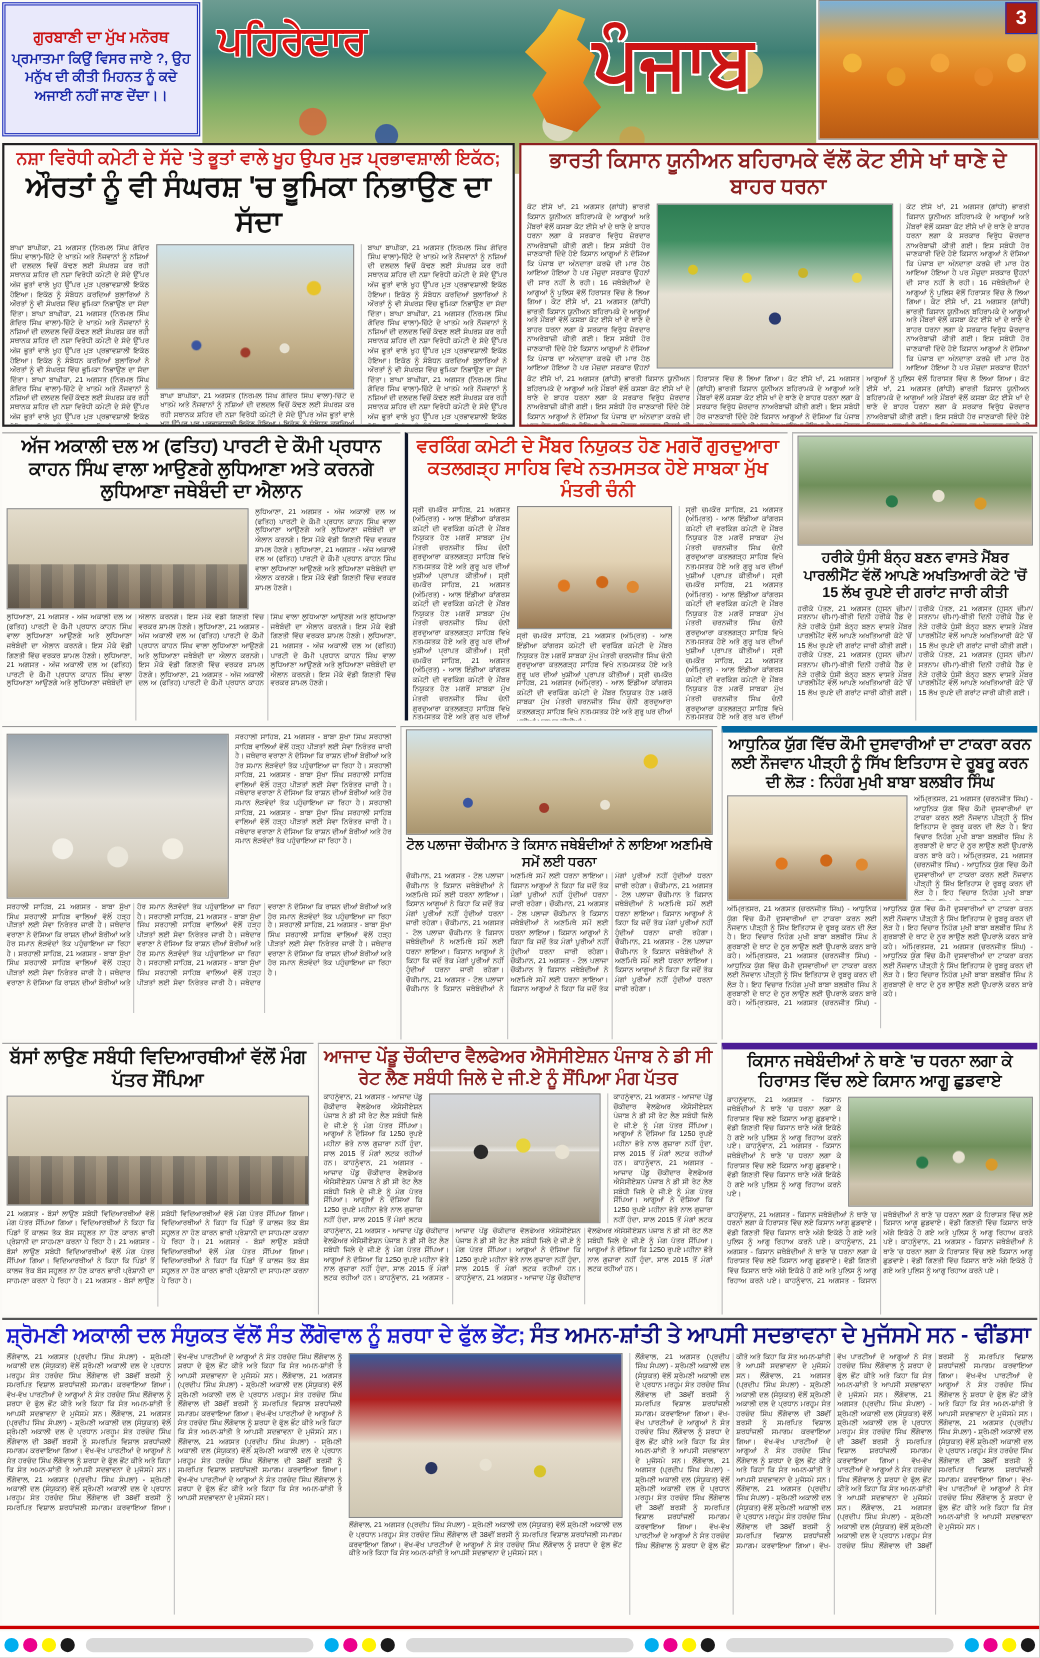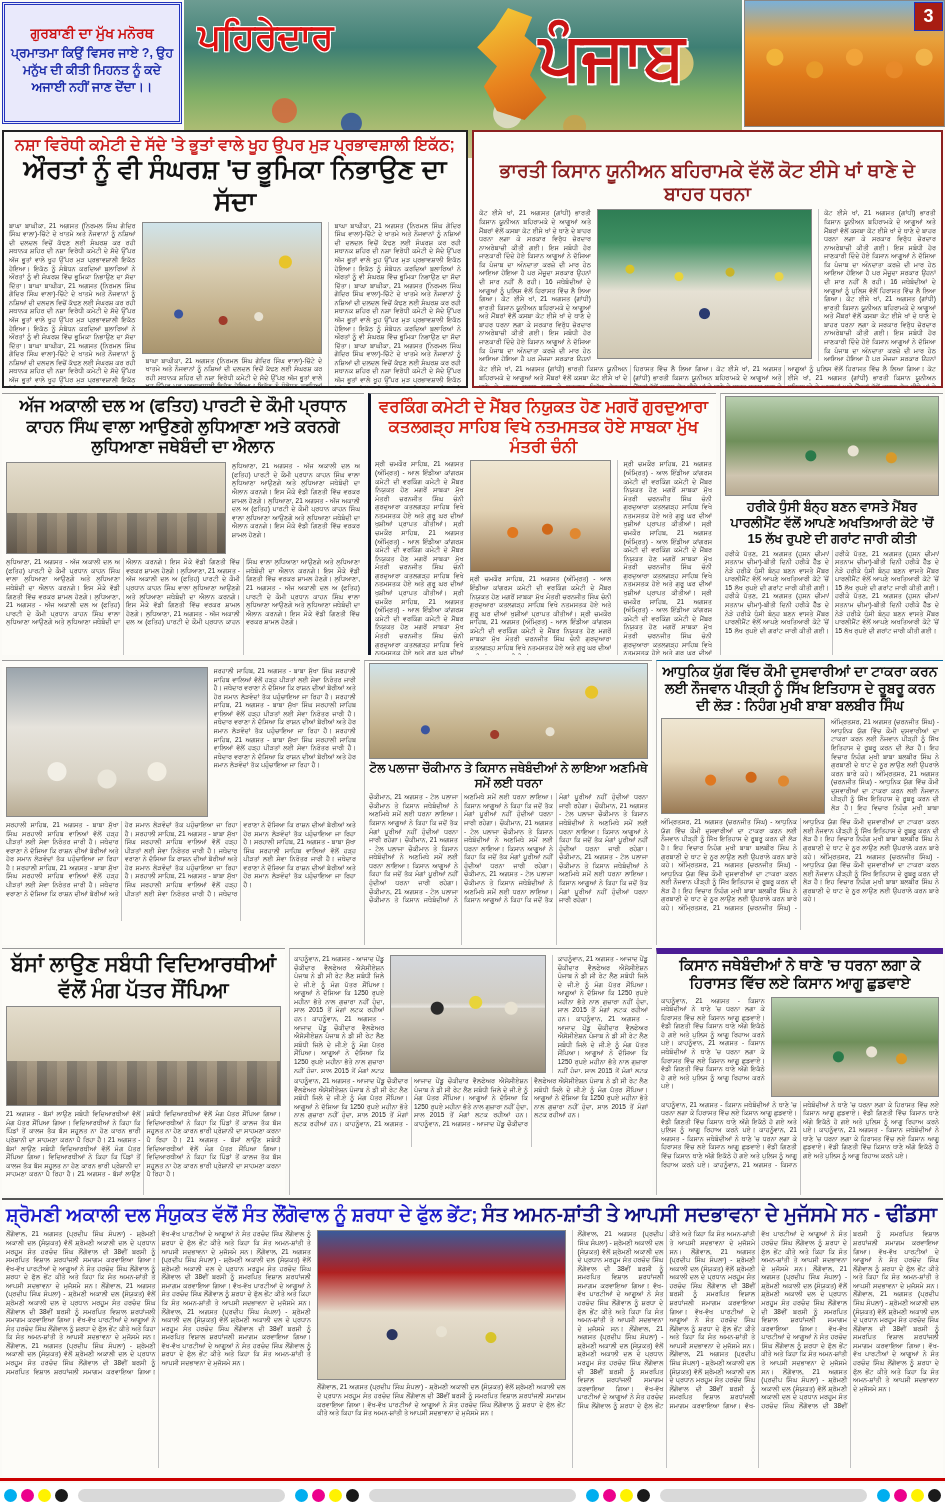--- a/index.html
+++ b/index.html
@@ -131,21 +131,21 @@
       <div class="body-txt" style="flex:1.05;">ਬਾਘਾ ਬਾਘੀਕਾ, 21 ਅਗਸਤ (ਨਿਰਮਲ ਸਿੰਘ ਗੋਦਿਰ ਸਿੰਘ ਵਾਲਾ)-ਚਿੱਟੇ ਦੇ ਖਾਤਮੇ ਅਤੇ ਨੌਜਵਾਨਾਂ ਨੂੰ ਨਸ਼ਿਆਂ ਦੀ ਦਲਦਲ ਵਿਚੋਂ ਕੱਢਣ ਲਈ ਸੰਘਰਸ਼ ਕਰ ਰਹੀ ਸਥਾਨਕ ਸ਼ਹਿਰ ਦੀ ਨਸ਼ਾ ਵਿਰੋਧੀ ਕਮੇਟੀ ਦੇ ਸੱਦੇ ਉੱਪਰ ਅੱਜ ਭੂਤਾਂ ਵਾਲੇ ਖੂਹ ਉੱਪਰ ਮੁੜ ਪ੍ਰਭਾਵਸ਼ਾਲੀ ਇਕੱਠ ਹੋਇਆ। ਇਕੱਠ ਨੂੰ ਸੰਬੋਧਨ ਕਰਦਿਆਂ ਬੁਲਾਰਿਆਂ ਨੇ ਔਰਤਾਂ ਨੂੰ ਵੀ ਸੰਘਰਸ਼ ਵਿੱਚ ਭੂਮਿਕਾ ਨਿਭਾਉਣ ਦਾ ਸੱਦਾ ਦਿੱਤਾ। ਬਾਘਾ ਬਾਘੀਕਾ, 21 ਅਗਸਤ (ਨਿਰਮਲ ਸਿੰਘ ਗੋਦਿਰ ਸਿੰਘ ਵਾਲਾ)-ਚਿੱਟੇ ਦੇ ਖਾਤਮੇ ਅਤੇ ਨੌਜਵਾਨਾਂ ਨੂੰ ਨਸ਼ਿਆਂ ਦੀ ਦਲਦਲ ਵਿਚੋਂ ਕੱਢਣ ਲਈ ਸੰਘਰਸ਼ ਕਰ ਰਹੀ ਸਥਾਨਕ ਸ਼ਹਿਰ ਦੀ ਨਸ਼ਾ ਵਿਰੋਧੀ ਕਮੇਟੀ ਦੇ ਸੱਦੇ ਉੱਪਰ ਅੱਜ ਭੂਤਾਂ ਵਾਲੇ ਖੂਹ ਉੱਪਰ ਮੁੜ ਪ੍ਰਭਾਵਸ਼ਾਲੀ ਇਕੱਠ ਹੋਇਆ। ਇਕੱਠ ਨੂੰ ਸੰਬੋਧਨ ਕਰਦਿਆਂ ਬੁਲਾਰਿਆਂ ਨੇ ਔਰਤਾਂ ਨੂੰ ਵੀ ਸੰਘਰਸ਼ ਵਿੱਚ ਭੂਮਿਕਾ ਨਿਭਾਉਣ ਦਾ ਸੱਦਾ ਦਿੱਤਾ। ਬਾਘਾ ਬਾਘੀਕਾ, 21 ਅਗਸਤ (ਨਿਰਮਲ ਸਿੰਘ ਗੋਦਿਰ ਸਿੰਘ ਵਾਲਾ)-ਚਿੱਟੇ ਦੇ ਖਾਤਮੇ ਅਤੇ ਨੌਜਵਾਨਾਂ ਨੂੰ ਨਸ਼ਿਆਂ ਦੀ ਦਲਦਲ ਵਿਚੋਂ ਕੱਢਣ ਲਈ ਸੰਘਰਸ਼ ਕਰ ਰਹੀ ਸਥਾਨਕ ਸ਼ਹਿਰ ਦੀ ਨਸ਼ਾ ਵਿਰੋਧੀ ਕਮੇਟੀ ਦੇ ਸੱਦੇ ਉੱਪਰ ਅੱਜ ਭੂਤਾਂ ਵਾਲੇ ਖੂਹ ਉੱਪਰ ਮੁੜ ਪ੍ਰਭਾਵਸ਼ਾਲੀ ਇਕੱਠ ਹੋਇਆ। ਇਕੱਠ ਨੂੰ ਸੰਬੋਧਨ ਕਰਦਿਆਂ ਬੁਲਾਰਿਆਂ ਨੇ ਔਰਤਾਂ ਨੂੰ ਵੀ ਸੰਘਰਸ਼ ਵਿੱਚ ਭੂਮਿਕਾ ਨਿਭਾਉਣ ਦਾ ਸੱਦਾ ਦਿੱਤਾ।</div>
       <div style="flex:1.5;display:flex;flex-direction:column;gap:3px;">
         <div class="photo ph-crowd" style="height:132px;"></div>
         <div class="body-txt vline" style="flex:1;padding-left:4px;border-left:none;">ਬਾਘਾ ਬਾਘੀਕਾ, 21 ਅਗਸਤ (ਨਿਰਮਲ ਸਿੰਘ ਗੋਦਿਰ ਸਿੰਘ ਵਾਲਾ)-ਚਿੱਟੇ ਦੇ ਖਾਤਮੇ ਅਤੇ ਨੌਜਵਾਨਾਂ ਨੂੰ ਨਸ਼ਿਆਂ ਦੀ ਦਲਦਲ ਵਿਚੋਂ ਕੱਢਣ ਲਈ ਸੰਘਰਸ਼ ਕਰ ਰਹੀ ਸਥਾਨਕ ਸ਼ਹਿਰ ਦੀ ਨਸ਼ਾ ਵਿਰੋਧੀ ਕਮੇਟੀ ਦੇ ਸੱਦੇ ਉੱਪਰ ਅੱਜ ਭੂਤਾਂ ਵਾਲੇ ਖੂਹ ਉੱਪਰ ਮੁੜ ਪ੍ਰਭਾਵਸ਼ਾਲੀ ਇਕੱਠ ਹੋਇਆ। ਇਕੱਠ ਨੂੰ ਸੰਬੋਧਨ ਕਰਦਿਆਂ ਬੁਲਾਰਿਆਂ ਨੇ ਔਰਤਾਂ ਨੂੰ ਵੀ ਸੰਘਰਸ਼ ਵਿੱਚ ਭੂਮਿਕਾ ਨਿਭਾਉਣ ਦਾ ਸੱਦਾ ਦਿੱਤਾ।</div>
       </div>
       <div class="body-txt vline" style="flex:1.05;padding-left:5px;">ਬਾਘਾ ਬਾਘੀਕਾ, 21 ਅਗਸਤ (ਨਿਰਮਲ ਸਿੰਘ ਗੋਦਿਰ ਸਿੰਘ ਵਾਲਾ)-ਚਿੱਟੇ ਦੇ ਖਾਤਮੇ ਅਤੇ ਨੌਜਵਾਨਾਂ ਨੂੰ ਨਸ਼ਿਆਂ ਦੀ ਦਲਦਲ ਵਿਚੋਂ ਕੱਢਣ ਲਈ ਸੰਘਰਸ਼ ਕਰ ਰਹੀ ਸਥਾਨਕ ਸ਼ਹਿਰ ਦੀ ਨਸ਼ਾ ਵਿਰੋਧੀ ਕਮੇਟੀ ਦੇ ਸੱਦੇ ਉੱਪਰ ਅੱਜ ਭੂਤਾਂ ਵਾਲੇ ਖੂਹ ਉੱਪਰ ਮੁੜ ਪ੍ਰਭਾਵਸ਼ਾਲੀ ਇਕੱਠ ਹੋਇਆ। ਇਕੱਠ ਨੂੰ ਸੰਬੋਧਨ ਕਰਦਿਆਂ ਬੁਲਾਰਿਆਂ ਨੇ ਔਰਤਾਂ ਨੂੰ ਵੀ ਸੰਘਰਸ਼ ਵਿੱਚ ਭੂਮਿਕਾ ਨਿਭਾਉਣ ਦਾ ਸੱਦਾ ਦਿੱਤਾ। ਬਾਘਾ ਬਾਘੀਕਾ, 21 ਅਗਸਤ (ਨਿਰਮਲ ਸਿੰਘ ਗੋਦਿਰ ਸਿੰਘ ਵਾਲਾ)-ਚਿੱਟੇ ਦੇ ਖਾਤਮੇ ਅਤੇ ਨੌਜਵਾਨਾਂ ਨੂੰ ਨਸ਼ਿਆਂ ਦੀ ਦਲਦਲ ਵਿਚੋਂ ਕੱਢਣ ਲਈ ਸੰਘਰਸ਼ ਕਰ ਰਹੀ ਸਥਾਨਕ ਸ਼ਹਿਰ ਦੀ ਨਸ਼ਾ ਵਿਰੋਧੀ ਕਮੇਟੀ ਦੇ ਸੱਦੇ ਉੱਪਰ ਅੱਜ ਭੂਤਾਂ ਵਾਲੇ ਖੂਹ ਉੱਪਰ ਮੁੜ ਪ੍ਰਭਾਵਸ਼ਾਲੀ ਇਕੱਠ ਹੋਇਆ। ਇਕੱਠ ਨੂੰ ਸੰਬੋਧਨ ਕਰਦਿਆਂ ਬੁਲਾਰਿਆਂ ਨੇ ਔਰਤਾਂ ਨੂੰ ਵੀ ਸੰਘਰਸ਼ ਵਿੱਚ ਭੂਮਿਕਾ ਨਿਭਾਉਣ ਦਾ ਸੱਦਾ ਦਿੱਤਾ। ਬਾਘਾ ਬਾਘੀਕਾ, 21 ਅਗਸਤ (ਨਿਰਮਲ ਸਿੰਘ ਗੋਦਿਰ ਸਿੰਘ ਵਾਲਾ)-ਚਿੱਟੇ ਦੇ ਖਾਤਮੇ ਅਤੇ ਨੌਜਵਾਨਾਂ ਨੂੰ ਨਸ਼ਿਆਂ ਦੀ ਦਲਦਲ ਵਿਚੋਂ ਕੱਢਣ ਲਈ ਸੰਘਰਸ਼ ਕਰ ਰਹੀ ਸਥਾਨਕ ਸ਼ਹਿਰ ਦੀ ਨਸ਼ਾ ਵਿਰੋਧੀ ਕਮੇਟੀ ਦੇ ਸੱਦੇ ਉੱਪਰ ਅੱਜ ਭੂਤਾਂ ਵਾਲੇ ਖੂਹ ਉੱਪਰ ਮੁੜ ਪ੍ਰਭਾਵਸ਼ਾਲੀ ਇਕੱਠ ਹੋਇਆ। ਇਕੱਠ ਨੂੰ ਸੰਬੋਧਨ ਕਰਦਿਆਂ ਬੁਲਾਰਿਆਂ ਨੇ ਔਰਤਾਂ ਨੂੰ ਵੀ ਸੰਘਰਸ਼ ਵਿੱਚ ਭੂਮਿਕਾ ਨਿਭਾਉਣ ਦਾ ਸੱਦਾ ਦਿੱਤਾ।</div>
     </div>
   </div>
 
   <div class="art" style="left:472px;top:130px;width:471px;height:258px;border:2px solid #8c2020;padding:3px 5px;">
-    <div class="hl maroon" style="font-size:19px;margin-top:24px;">ਭਾਰਤੀ ਕਿਸਾਨ ਯੂਨੀਅਨ ਬਹਿਰਾਮਕੇ ਵੱਲੋਂ ਕੋਟ ਈਸੇ ਖਾਂ ਥਾਣੇ ਦੇ ਬਾਹਰ ਧਰਨਾ</div>
+    <div class="hl maroon" style="font-size:19px;">ਭਾਰਤੀ ਕਿਸਾਨ ਯੂਨੀਅਨ ਬਹਿਰਾਮਕੇ ਵੱਲੋਂ ਕੋਟ ਈਸੇ ਖਾਂ ਥਾਣੇ ਦੇ ਬਾਹਰ ਧਰਨਾ</div>
     <div class="flexrow" style="margin-top:4px;height:152px;">
       <div class="body-txt" style="flex:1;">ਕੋਟ ਈਸੇ ਖਾਂ, 21 ਅਗਸਤ (ਗਾਂਧੀ) ਭਾਰਤੀ ਕਿਸਾਨ ਯੂਨੀਅਨ ਬਹਿਰਾਮਕੇ ਦੇ ਆਗੂਆਂ ਅਤੇ ਮੈਂਬਰਾਂ ਵੱਲੋਂ ਕਸਬਾ ਕੋਟ ਈਸੇ ਖਾਂ ਦੇ ਥਾਣੇ ਦੇ ਬਾਹਰ ਧਰਨਾ ਲਗਾ ਕੇ ਸਰਕਾਰ ਵਿਰੁੱਧ ਜ਼ੋਰਦਾਰ ਨਾਅਰੇਬਾਜ਼ੀ ਕੀਤੀ ਗਈ। ਇਸ ਸਬੰਧੀ ਹੋਰ ਜਾਣਕਾਰੀ ਦਿੰਦੇ ਹੋਏ ਕਿਸਾਨ ਆਗੂਆਂ ਨੇ ਦੱਸਿਆ ਕਿ ਪੰਜਾਬ ਦਾ ਅੰਨਦਾਤਾ ਕਰਜ਼ੇ ਦੀ ਮਾਰ ਹੇਠ ਆਇਆ ਹੋਇਆ ਹੈ ਪਰ ਮੌਜੂਦਾ ਸਰਕਾਰ ਉਹਨਾਂ ਦੀ ਸਾਰ ਨਹੀਂ ਲੈ ਰਹੀ। 16 ਜਥੇਬੰਦੀਆਂ ਦੇ ਆਗੂਆਂ ਨੂੰ ਪੁਲਿਸ ਵੱਲੋਂ ਹਿਰਾਸਤ ਵਿੱਚ ਲੈ ਲਿਆ ਗਿਆ। ਕੋਟ ਈਸੇ ਖਾਂ, 21 ਅਗਸਤ (ਗਾਂਧੀ) ਭਾਰਤੀ ਕਿਸਾਨ ਯੂਨੀਅਨ ਬਹਿਰਾਮਕੇ ਦੇ ਆਗੂਆਂ ਅਤੇ ਮੈਂਬਰਾਂ ਵੱਲੋਂ ਕਸਬਾ ਕੋਟ ਈਸੇ ਖਾਂ ਦੇ ਥਾਣੇ ਦੇ ਬਾਹਰ ਧਰਨਾ ਲਗਾ ਕੇ ਸਰਕਾਰ ਵਿਰੁੱਧ ਜ਼ੋਰਦਾਰ ਨਾਅਰੇਬਾਜ਼ੀ ਕੀਤੀ ਗਈ। ਇਸ ਸਬੰਧੀ ਹੋਰ ਜਾਣਕਾਰੀ ਦਿੰਦੇ ਹੋਏ ਕਿਸਾਨ ਆਗੂਆਂ ਨੇ ਦੱਸਿਆ ਕਿ ਪੰਜਾਬ ਦਾ ਅੰਨਦਾਤਾ ਕਰਜ਼ੇ ਦੀ ਮਾਰ ਹੇਠ ਆਇਆ ਹੋਇਆ ਹੈ ਪਰ ਮੌਜੂਦਾ ਸਰਕਾਰ ਉਹਨਾਂ ਦੀ ਸਾਰ ਨਹੀਂ ਲੈ ਰਹੀ। 16 ਜਥੇਬੰਦੀਆਂ ਦੇ ਆਗੂਆਂ ਨੂੰ ਪੁਲਿਸ ਵੱਲੋਂ ਹਿਰਾਸਤ ਵਿੱਚ ਲੈ ਲਿਆ ਗਿਆ।</div>
       <div class="photo ph-canopy" style="flex:1.9;height:150px;"></div>
       <div class="body-txt vline" style="flex:1;padding-left:5px;">ਕੋਟ ਈਸੇ ਖਾਂ, 21 ਅਗਸਤ (ਗਾਂਧੀ) ਭਾਰਤੀ ਕਿਸਾਨ ਯੂਨੀਅਨ ਬਹਿਰਾਮਕੇ ਦੇ ਆਗੂਆਂ ਅਤੇ ਮੈਂਬਰਾਂ ਵੱਲੋਂ ਕਸਬਾ ਕੋਟ ਈਸੇ ਖਾਂ ਦੇ ਥਾਣੇ ਦੇ ਬਾਹਰ ਧਰਨਾ ਲਗਾ ਕੇ ਸਰਕਾਰ ਵਿਰੁੱਧ ਜ਼ੋਰਦਾਰ ਨਾਅਰੇਬਾਜ਼ੀ ਕੀਤੀ ਗਈ। ਇਸ ਸਬੰਧੀ ਹੋਰ ਜਾਣਕਾਰੀ ਦਿੰਦੇ ਹੋਏ ਕਿਸਾਨ ਆਗੂਆਂ ਨੇ ਦੱਸਿਆ ਕਿ ਪੰਜਾਬ ਦਾ ਅੰਨਦਾਤਾ ਕਰਜ਼ੇ ਦੀ ਮਾਰ ਹੇਠ ਆਇਆ ਹੋਇਆ ਹੈ ਪਰ ਮੌਜੂਦਾ ਸਰਕਾਰ ਉਹਨਾਂ ਦੀ ਸਾਰ ਨਹੀਂ ਲੈ ਰਹੀ। 16 ਜਥੇਬੰਦੀਆਂ ਦੇ ਆਗੂਆਂ ਨੂੰ ਪੁਲਿਸ ਵੱਲੋਂ ਹਿਰਾਸਤ ਵਿੱਚ ਲੈ ਲਿਆ ਗਿਆ। ਕੋਟ ਈਸੇ ਖਾਂ, 21 ਅਗਸਤ (ਗਾਂਧੀ) ਭਾਰਤੀ ਕਿਸਾਨ ਯੂਨੀਅਨ ਬਹਿਰਾਮਕੇ ਦੇ ਆਗੂਆਂ ਅਤੇ ਮੈਂਬਰਾਂ ਵੱਲੋਂ ਕਸਬਾ ਕੋਟ ਈਸੇ ਖਾਂ ਦੇ ਥਾਣੇ ਦੇ ਬਾਹਰ ਧਰਨਾ ਲਗਾ ਕੇ ਸਰਕਾਰ ਵਿਰੁੱਧ ਜ਼ੋਰਦਾਰ ਨਾਅਰੇਬਾਜ਼ੀ ਕੀਤੀ ਗਈ। ਇਸ ਸਬੰਧੀ ਹੋਰ ਜਾਣਕਾਰੀ ਦਿੰਦੇ ਹੋਏ ਕਿਸਾਨ ਆਗੂਆਂ ਨੇ ਦੱਸਿਆ ਕਿ ਪੰਜਾਬ ਦਾ ਅੰਨਦਾਤਾ ਕਰਜ਼ੇ ਦੀ ਮਾਰ ਹੇਠ ਆਇਆ ਹੋਇਆ ਹੈ ਪਰ ਮੌਜੂਦਾ ਸਰਕਾਰ ਉਹਨਾਂ ਦੀ ਸਾਰ ਨਹੀਂ ਲੈ ਰਹੀ। 16 ਜਥੇਬੰਦੀਆਂ ਦੇ ਆਗੂਆਂ ਨੂੰ ਪੁਲਿਸ ਵੱਲੋਂ ਹਿਰਾਸਤ ਵਿੱਚ ਲੈ ਲਿਆ ਗਿਆ।</div>
     </div>
     <div class="body-txt cols3" style="margin-top:4px;height:68px;">ਕੋਟ ਈਸੇ ਖਾਂ, 21 ਅਗਸਤ (ਗਾਂਧੀ) ਭਾਰਤੀ ਕਿਸਾਨ ਯੂਨੀਅਨ ਬਹਿਰਾਮਕੇ ਦੇ ਆਗੂਆਂ ਅਤੇ ਮੈਂਬਰਾਂ ਵੱਲੋਂ ਕਸਬਾ ਕੋਟ ਈਸੇ ਖਾਂ ਦੇ ਥਾਣੇ ਦੇ ਬਾਹਰ ਧਰਨਾ ਲਗਾ ਕੇ ਸਰਕਾਰ ਵਿਰੁੱਧ ਜ਼ੋਰਦਾਰ ਨਾਅਰੇਬਾਜ਼ੀ ਕੀਤੀ ਗਈ। ਇਸ ਸਬੰਧੀ ਹੋਰ ਜਾਣਕਾਰੀ ਦਿੰਦੇ ਹੋਏ ਕਿਸਾਨ ਆਗੂਆਂ ਨੇ ਦੱਸਿਆ ਕਿ ਪੰਜਾਬ ਦਾ ਅੰਨਦਾਤਾ ਕਰਜ਼ੇ ਦੀ ਮਾਰ ਹੇਠ ਆਇਆ ਹੋਇਆ ਹੈ ਪਰ ਮੌਜੂਦਾ ਸਰਕਾਰ ਉਹਨਾਂ ਦੀ ਸਾਰ ਨਹੀਂ ਲੈ ਰਹੀ। 16 ਜਥੇਬੰਦੀਆਂ ਦੇ ਆਗੂਆਂ ਨੂੰ ਪੁਲਿਸ ਵੱਲੋਂ ਹਿਰਾਸਤ ਵਿੱਚ ਲੈ ਲਿਆ ਗਿਆ। ਕੋਟ ਈਸੇ ਖਾਂ, 21 ਅਗਸਤ (ਗਾਂਧੀ) ਭਾਰਤੀ ਕਿਸਾਨ ਯੂਨੀਅਨ ਬਹਿਰਾਮਕੇ ਦੇ ਆਗੂਆਂ ਅਤੇ ਮੈਂਬਰਾਂ ਵੱਲੋਂ ਕਸਬਾ ਕੋਟ ਈਸੇ ਖਾਂ ਦੇ ਥਾਣੇ ਦੇ ਬਾਹਰ ਧਰਨਾ ਲਗਾ ਕੇ ਸਰਕਾਰ ਵਿਰੁੱਧ ਜ਼ੋਰਦਾਰ ਨਾਅਰੇਬਾਜ਼ੀ ਕੀਤੀ ਗਈ। ਇਸ ਸਬੰਧੀ ਹੋਰ ਜਾਣਕਾਰੀ ਦਿੰਦੇ ਹੋਏ ਕਿਸਾਨ ਆਗੂਆਂ ਨੇ ਦੱਸਿਆ ਕਿ ਪੰਜਾਬ ਦਾ ਅੰਨਦਾਤਾ ਕਰਜ਼ੇ ਦੀ ਮਾਰ ਹੇਠ ਆਇਆ ਹੋਇਆ ਹੈ ਪਰ ਮੌਜੂਦਾ ਸਰਕਾਰ ਉਹਨਾਂ ਦੀ ਸਾਰ ਨਹੀਂ ਲੈ ਰਹੀ। 16 ਜਥੇਬੰਦੀਆਂ ਦੇ ਆਗੂਆਂ ਨੂੰ ਪੁਲਿਸ ਵੱਲੋਂ ਹਿਰਾਸਤ ਵਿੱਚ ਲੈ ਲਿਆ ਗਿਆ। ਕੋਟ ਈਸੇ ਖਾਂ, 21 ਅਗਸਤ (ਗਾਂਧੀ) ਭਾਰਤੀ ਕਿਸਾਨ ਯੂਨੀਅਨ ਬਹਿਰਾਮਕੇ ਦੇ ਆਗੂਆਂ ਅਤੇ ਮੈਂਬਰਾਂ ਵੱਲੋਂ ਕਸਬਾ ਕੋਟ ਈਸੇ ਖਾਂ ਦੇ ਥਾਣੇ ਦੇ ਬਾਹਰ ਧਰਨਾ ਲਗਾ ਕੇ ਸਰਕਾਰ ਵਿਰੁੱਧ ਜ਼ੋਰਦਾਰ ਨਾਅਰੇਬਾਜ਼ੀ ਕੀਤੀ ਗਈ। ਇਸ ਸਬੰਧੀ ਹੋਰ ਜਾਣਕਾਰੀ ਦਿੰਦੇ ਹੋਏ ਕਿਸਾਨ ਆਗੂਆਂ ਨੇ ਦੱਸਿਆ ਕਿ ਪੰਜਾਬ ਦਾ ਅੰਨਦਾਤਾ ਕਰਜ਼ੇ ਦੀ ਮਾਰ ਹੇਠ ਆਇਆ ਹੋਇਆ ਹੈ ਪਰ ਮੌਜੂਦਾ ਸਰਕਾਰ ਉਹਨਾਂ ਦੀ ਸਾਰ ਨਹੀਂ ਲੈ ਰਹੀ। 16 ਜਥੇਬੰਦੀਆਂ ਦੇ ਆਗੂਆਂ ਨੂੰ ਪੁਲਿਸ ਵੱਲੋਂ ਹਿਰਾਸਤ ਵਿੱਚ ਲੈ ਲਿਆ ਗਿਆ।</div>
   </div>
 
   <div class="art" style="left:2px;top:393px;width:362px;height:262px;padding:2px 4px;border-top:1px solid #999;">
     <div class="hl" style="font-size:17px;">ਅੱਜ ਅਕਾਲੀ ਦਲ ਅ (ਫਤਿਹ) ਪਾਰਟੀ ਦੇ ਕੌਮੀ ਪ੍ਰਧਾਨ ਕਾਹਨ ਸਿੰਘ ਵਾਲਾ ਆਉਣਗੇ ਲੁਧਿਆਣਾ ਅਤੇ ਕਰਨਗੇ ਲੁਧਿਆਣਾ ਜਥੇਬੰਦੀ ਦਾ ਐਲਾਨ</div>
@@ -181,36 +181,37 @@
     </div>
     <div class="body-txt cols3" style="margin-top:4px;height:100px;">ਸਰਹਾਲੀ ਸਾਹਿਬ, 21 ਅਗਸਤ - ਬਾਬਾ ਸੁੱਖਾ ਸਿੰਘ ਸਰਹਾਲੀ ਸਾਹਿਬ ਵਾਲਿਆਂ ਵੱਲੋਂ ਹੜ੍ਹ ਪੀੜਤਾਂ ਲਈ ਸੇਵਾ ਨਿਰੰਤਰ ਜਾਰੀ ਹੈ। ਜਥੇਦਾਰ ਵਰਾਣਾ ਨੇ ਦੱਸਿਆ ਕਿ ਰਾਸ਼ਨ ਦੀਆਂ ਬੋਰੀਆਂ ਅਤੇ ਹੋਰ ਸਮਾਨ ਲੋੜਵੰਦਾਂ ਤੱਕ ਪਹੁੰਚਾਇਆ ਜਾ ਰਿਹਾ ਹੈ। ਸਰਹਾਲੀ ਸਾਹਿਬ, 21 ਅਗਸਤ - ਬਾਬਾ ਸੁੱਖਾ ਸਿੰਘ ਸਰਹਾਲੀ ਸਾਹਿਬ ਵਾਲਿਆਂ ਵੱਲੋਂ ਹੜ੍ਹ ਪੀੜਤਾਂ ਲਈ ਸੇਵਾ ਨਿਰੰਤਰ ਜਾਰੀ ਹੈ। ਜਥੇਦਾਰ ਵਰਾਣਾ ਨੇ ਦੱਸਿਆ ਕਿ ਰਾਸ਼ਨ ਦੀਆਂ ਬੋਰੀਆਂ ਅਤੇ ਹੋਰ ਸਮਾਨ ਲੋੜਵੰਦਾਂ ਤੱਕ ਪਹੁੰਚਾਇਆ ਜਾ ਰਿਹਾ ਹੈ। ਸਰਹਾਲੀ ਸਾਹਿਬ, 21 ਅਗਸਤ - ਬਾਬਾ ਸੁੱਖਾ ਸਿੰਘ ਸਰਹਾਲੀ ਸਾਹਿਬ ਵਾਲਿਆਂ ਵੱਲੋਂ ਹੜ੍ਹ ਪੀੜਤਾਂ ਲਈ ਸੇਵਾ ਨਿਰੰਤਰ ਜਾਰੀ ਹੈ। ਜਥੇਦਾਰ ਵਰਾਣਾ ਨੇ ਦੱਸਿਆ ਕਿ ਰਾਸ਼ਨ ਦੀਆਂ ਬੋਰੀਆਂ ਅਤੇ ਹੋਰ ਸਮਾਨ ਲੋੜਵੰਦਾਂ ਤੱਕ ਪਹੁੰਚਾਇਆ ਜਾ ਰਿਹਾ ਹੈ। ਸਰਹਾਲੀ ਸਾਹਿਬ, 21 ਅਗਸਤ - ਬਾਬਾ ਸੁੱਖਾ ਸਿੰਘ ਸਰਹਾਲੀ ਸਾਹਿਬ ਵਾਲਿਆਂ ਵੱਲੋਂ ਹੜ੍ਹ ਪੀੜਤਾਂ ਲਈ ਸੇਵਾ ਨਿਰੰਤਰ ਜਾਰੀ ਹੈ। ਜਥੇਦਾਰ ਵਰਾਣਾ ਨੇ ਦੱਸਿਆ ਕਿ ਰਾਸ਼ਨ ਦੀਆਂ ਬੋਰੀਆਂ ਅਤੇ ਹੋਰ ਸਮਾਨ ਲੋੜਵੰਦਾਂ ਤੱਕ ਪਹੁੰਚਾਇਆ ਜਾ ਰਿਹਾ ਹੈ। ਸਰਹਾਲੀ ਸਾਹਿਬ, 21 ਅਗਸਤ - ਬਾਬਾ ਸੁੱਖਾ ਸਿੰਘ ਸਰਹਾਲੀ ਸਾਹਿਬ ਵਾਲਿਆਂ ਵੱਲੋਂ ਹੜ੍ਹ ਪੀੜਤਾਂ ਲਈ ਸੇਵਾ ਨਿਰੰਤਰ ਜਾਰੀ ਹੈ। ਜਥੇਦਾਰ ਵਰਾਣਾ ਨੇ ਦੱਸਿਆ ਕਿ ਰਾਸ਼ਨ ਦੀਆਂ ਬੋਰੀਆਂ ਅਤੇ ਹੋਰ ਸਮਾਨ ਲੋੜਵੰਦਾਂ ਤੱਕ ਪਹੁੰਚਾਇਆ ਜਾ ਰਿਹਾ ਹੈ।</div>
   </div>
 
   <div class="art" style="left:364px;top:660px;width:288px;height:285px;padding:2px 4px;border-top:1px solid #999;border-left:1px solid #bbb;">
     <div class="photo ph-crowd" style="height:96px;"></div>
     <div class="hl" style="font-size:12px;margin-top:2px;">ਟੋਲ ਪਲਾਜਾ ਚੌਕੀਮਾਨ ਤੇ ਕਿਸਾਨ ਜਥੇਬੰਦੀਆਂ ਨੇ ਲਾਇਆ ਅਣਮਿਥੇ ਸਮੇਂ ਲਈ ਧਰਨਾ</div>
     <div class="body-txt cols3" style="margin-top:3px;height:152px;">ਚੌਕੀਮਾਨ, 21 ਅਗਸਤ - ਟੋਲ ਪਲਾਜਾ ਚੌਕੀਮਾਨ ਤੇ ਕਿਸਾਨ ਜਥੇਬੰਦੀਆਂ ਨੇ ਅਣਮਿਥੇ ਸਮੇਂ ਲਈ ਧਰਨਾ ਲਾਇਆ। ਕਿਸਾਨ ਆਗੂਆਂ ਨੇ ਕਿਹਾ ਕਿ ਜਦੋਂ ਤੱਕ ਮੰਗਾਂ ਪੂਰੀਆਂ ਨਹੀਂ ਹੁੰਦੀਆਂ ਧਰਨਾ ਜਾਰੀ ਰਹੇਗਾ। ਚੌਕੀਮਾਨ, 21 ਅਗਸਤ - ਟੋਲ ਪਲਾਜਾ ਚੌਕੀਮਾਨ ਤੇ ਕਿਸਾਨ ਜਥੇਬੰਦੀਆਂ ਨੇ ਅਣਮਿਥੇ ਸਮੇਂ ਲਈ ਧਰਨਾ ਲਾਇਆ। ਕਿਸਾਨ ਆਗੂਆਂ ਨੇ ਕਿਹਾ ਕਿ ਜਦੋਂ ਤੱਕ ਮੰਗਾਂ ਪੂਰੀਆਂ ਨਹੀਂ ਹੁੰਦੀਆਂ ਧਰਨਾ ਜਾਰੀ ਰਹੇਗਾ। ਚੌਕੀਮਾਨ, 21 ਅਗਸਤ - ਟੋਲ ਪਲਾਜਾ ਚੌਕੀਮਾਨ ਤੇ ਕਿਸਾਨ ਜਥੇਬੰਦੀਆਂ ਨੇ ਅਣਮਿਥੇ ਸਮੇਂ ਲਈ ਧਰਨਾ ਲਾਇਆ। ਕਿਸਾਨ ਆਗੂਆਂ ਨੇ ਕਿਹਾ ਕਿ ਜਦੋਂ ਤੱਕ ਮੰਗਾਂ ਪੂਰੀਆਂ ਨਹੀਂ ਹੁੰਦੀਆਂ ਧਰਨਾ ਜਾਰੀ ਰਹੇਗਾ। ਚੌਕੀਮਾਨ, 21 ਅਗਸਤ - ਟੋਲ ਪਲਾਜਾ ਚੌਕੀਮਾਨ ਤੇ ਕਿਸਾਨ ਜਥੇਬੰਦੀਆਂ ਨੇ ਅਣਮਿਥੇ ਸਮੇਂ ਲਈ ਧਰਨਾ ਲਾਇਆ। ਕਿਸਾਨ ਆਗੂਆਂ ਨੇ ਕਿਹਾ ਕਿ ਜਦੋਂ ਤੱਕ ਮੰਗਾਂ ਪੂਰੀਆਂ ਨਹੀਂ ਹੁੰਦੀਆਂ ਧਰਨਾ ਜਾਰੀ ਰਹੇਗਾ। ਚੌਕੀਮਾਨ, 21 ਅਗਸਤ - ਟੋਲ ਪਲਾਜਾ ਚੌਕੀਮਾਨ ਤੇ ਕਿਸਾਨ ਜਥੇਬੰਦੀਆਂ ਨੇ ਅਣਮਿਥੇ ਸਮੇਂ ਲਈ ਧਰਨਾ ਲਾਇਆ। ਕਿਸਾਨ ਆਗੂਆਂ ਨੇ ਕਿਹਾ ਕਿ ਜਦੋਂ ਤੱਕ ਮੰਗਾਂ ਪੂਰੀਆਂ ਨਹੀਂ ਹੁੰਦੀਆਂ ਧਰਨਾ ਜਾਰੀ ਰਹੇਗਾ। ਚੌਕੀਮਾਨ, 21 ਅਗਸਤ - ਟੋਲ ਪਲਾਜਾ ਚੌਕੀਮਾਨ ਤੇ ਕਿਸਾਨ ਜਥੇਬੰਦੀਆਂ ਨੇ ਅਣਮਿਥੇ ਸਮੇਂ ਲਈ ਧਰਨਾ ਲਾਇਆ। ਕਿਸਾਨ ਆਗੂਆਂ ਨੇ ਕਿਹਾ ਕਿ ਜਦੋਂ ਤੱਕ ਮੰਗਾਂ ਪੂਰੀਆਂ ਨਹੀਂ ਹੁੰਦੀਆਂ ਧਰਨਾ ਜਾਰੀ ਰਹੇਗਾ। ਚੌਕੀਮਾਨ, 21 ਅਗਸਤ - ਟੋਲ ਪਲਾਜਾ ਚੌਕੀਮਾਨ ਤੇ ਕਿਸਾਨ ਜਥੇਬੰਦੀਆਂ ਨੇ ਅਣਮਿਥੇ ਸਮੇਂ ਲਈ ਧਰਨਾ ਲਾਇਆ। ਕਿਸਾਨ ਆਗੂਆਂ ਨੇ ਕਿਹਾ ਕਿ ਜਦੋਂ ਤੱਕ ਮੰਗਾਂ ਪੂਰੀਆਂ ਨਹੀਂ ਹੁੰਦੀਆਂ ਧਰਨਾ ਜਾਰੀ ਰਹੇਗਾ।</div>
   </div>
 
-  <div class="art" style="left:656px;top:660px;width:287px;height:285px;padding:2px 4px;border-top:1px solid #0369a1;border-left:1px solid #bbb;">
+  <div class="art" style="left:656px;top:660px;width:287px;height:285px;padding:2px 4px;border-top:6px solid #0369a1;border-left:1px solid #bbb;">
     <div class="hl" style="font-size:14px;">ਆਧੁਨਿਕ ਯੁੱਗ ਵਿੱਚ ਕੌਮੀ ਦੁਸਵਾਰੀਆਂ ਦਾ ਟਾਕਰਾ ਕਰਨ ਲਈ ਨੌਜਵਾਨ ਪੀੜ੍ਹੀ ਨੂੰ ਸਿੱਖ ਇਤਿਹਾਸ ਦੇ ਰੂਬਰੂ ਕਰਨ ਦੀ ਲੋੜ : ਨਿਹੰਗ ਮੁਖੀ ਬਾਬਾ ਬਲਬੀਰ ਸਿੰਘ</div>
     <div class="flexrow" style="margin-top:4px;height:96px;">
       <div class="photo ph-gurdwara" style="flex:1.5;"></div>
       <div class="body-txt" style="flex:1;">ਅੰਮ੍ਰਿਤਸਰ, 21 ਅਗਸਤ (ਚਰਨਜੀਤ ਸਿੰਘ) - ਆਧੁਨਿਕ ਯੁੱਗ ਵਿੱਚ ਕੌਮੀ ਦੁਸਵਾਰੀਆਂ ਦਾ ਟਾਕਰਾ ਕਰਨ ਲਈ ਨੌਜਵਾਨ ਪੀੜ੍ਹੀ ਨੂੰ ਸਿੱਖ ਇਤਿਹਾਸ ਦੇ ਰੂਬਰੂ ਕਰਨ ਦੀ ਲੋੜ ਹੈ। ਇਹ ਵਿਚਾਰ ਨਿਹੰਗ ਮੁਖੀ ਬਾਬਾ ਬਲਬੀਰ ਸਿੰਘ ਨੇ ਗੁਰਬਾਣੀ ਦੇ ਥਾਟ ਦੇ ਨੂਰ ਲਾਉਣ ਲਈ ਉਪਰਾਲੇ ਕਰਨ ਬਾਰੇ ਕਹੇ। ਅੰਮ੍ਰਿਤਸਰ, 21 ਅਗਸਤ (ਚਰਨਜੀਤ ਸਿੰਘ) - ਆਧੁਨਿਕ ਯੁੱਗ ਵਿੱਚ ਕੌਮੀ ਦੁਸਵਾਰੀਆਂ ਦਾ ਟਾਕਰਾ ਕਰਨ ਲਈ ਨੌਜਵਾਨ ਪੀੜ੍ਹੀ ਨੂੰ ਸਿੱਖ ਇਤਿਹਾਸ ਦੇ ਰੂਬਰੂ ਕਰਨ ਦੀ ਲੋੜ ਹੈ। ਇਹ ਵਿਚਾਰ ਨਿਹੰਗ ਮੁਖੀ ਬਾਬਾ ਬਲਬੀਰ ਸਿੰਘ ਨੇ ਗੁਰਬਾਣੀ ਦੇ ਥਾਟ ਦੇ ਨੂਰ ਲਾਉਣ ਲਈ ਉਪਰਾਲੇ ਕਰਨ ਬਾਰੇ ਕਹੇ।</div>
     </div>
     <div class="body-txt cols2" style="margin-top:4px;height:112px;">ਅੰਮ੍ਰਿਤਸਰ, 21 ਅਗਸਤ (ਚਰਨਜੀਤ ਸਿੰਘ) - ਆਧੁਨਿਕ ਯੁੱਗ ਵਿੱਚ ਕੌਮੀ ਦੁਸਵਾਰੀਆਂ ਦਾ ਟਾਕਰਾ ਕਰਨ ਲਈ ਨੌਜਵਾਨ ਪੀੜ੍ਹੀ ਨੂੰ ਸਿੱਖ ਇਤਿਹਾਸ ਦੇ ਰੂਬਰੂ ਕਰਨ ਦੀ ਲੋੜ ਹੈ। ਇਹ ਵਿਚਾਰ ਨਿਹੰਗ ਮੁਖੀ ਬਾਬਾ ਬਲਬੀਰ ਸਿੰਘ ਨੇ ਗੁਰਬਾਣੀ ਦੇ ਥਾਟ ਦੇ ਨੂਰ ਲਾਉਣ ਲਈ ਉਪਰਾਲੇ ਕਰਨ ਬਾਰੇ ਕਹੇ। ਅੰਮ੍ਰਿਤਸਰ, 21 ਅਗਸਤ (ਚਰਨਜੀਤ ਸਿੰਘ) - ਆਧੁਨਿਕ ਯੁੱਗ ਵਿੱਚ ਕੌਮੀ ਦੁਸਵਾਰੀਆਂ ਦਾ ਟਾਕਰਾ ਕਰਨ ਲਈ ਨੌਜਵਾਨ ਪੀੜ੍ਹੀ ਨੂੰ ਸਿੱਖ ਇਤਿਹਾਸ ਦੇ ਰੂਬਰੂ ਕਰਨ ਦੀ ਲੋੜ ਹੈ। ਇਹ ਵਿਚਾਰ ਨਿਹੰਗ ਮੁਖੀ ਬਾਬਾ ਬਲਬੀਰ ਸਿੰਘ ਨੇ ਗੁਰਬਾਣੀ ਦੇ ਥਾਟ ਦੇ ਨੂਰ ਲਾਉਣ ਲਈ ਉਪਰਾਲੇ ਕਰਨ ਬਾਰੇ ਕਹੇ। ਅੰਮ੍ਰਿਤਸਰ, 21 ਅਗਸਤ (ਚਰਨਜੀਤ ਸਿੰਘ) - ਆਧੁਨਿਕ ਯੁੱਗ ਵਿੱਚ ਕੌਮੀ ਦੁਸਵਾਰੀਆਂ ਦਾ ਟਾਕਰਾ ਕਰਨ ਲਈ ਨੌਜਵਾਨ ਪੀੜ੍ਹੀ ਨੂੰ ਸਿੱਖ ਇਤਿਹਾਸ ਦੇ ਰੂਬਰੂ ਕਰਨ ਦੀ ਲੋੜ ਹੈ। ਇਹ ਵਿਚਾਰ ਨਿਹੰਗ ਮੁਖੀ ਬਾਬਾ ਬਲਬੀਰ ਸਿੰਘ ਨੇ ਗੁਰਬਾਣੀ ਦੇ ਥਾਟ ਦੇ ਨੂਰ ਲਾਉਣ ਲਈ ਉਪਰਾਲੇ ਕਰਨ ਬਾਰੇ ਕਹੇ। ਅੰਮ੍ਰਿਤਸਰ, 21 ਅਗਸਤ (ਚਰਨਜੀਤ ਸਿੰਘ) - ਆਧੁਨਿਕ ਯੁੱਗ ਵਿੱਚ ਕੌਮੀ ਦੁਸਵਾਰੀਆਂ ਦਾ ਟਾਕਰਾ ਕਰਨ ਲਈ ਨੌਜਵਾਨ ਪੀੜ੍ਹੀ ਨੂੰ ਸਿੱਖ ਇਤਿਹਾਸ ਦੇ ਰੂਬਰੂ ਕਰਨ ਦੀ ਲੋੜ ਹੈ। ਇਹ ਵਿਚਾਰ ਨਿਹੰਗ ਮੁਖੀ ਬਾਬਾ ਬਲਬੀਰ ਸਿੰਘ ਨੇ ਗੁਰਬਾਣੀ ਦੇ ਥਾਟ ਦੇ ਨੂਰ ਲਾਉਣ ਲਈ ਉਪਰਾਲੇ ਕਰਨ ਬਾਰੇ ਕਹੇ।</div>
   </div>
 
   <div class="art" style="left:2px;top:948px;width:283px;height:247px;padding:2px 4px;border-top:1px solid #999;">
-    <div class="hl" style="font-size:21px;">ਬੱਸਾਂ ਲਾਉਣ ਸਬੰਧੀ ਵਿਦਿਆਰਥੀਆਂ ਵੱਲੋਂ ਮੰਗ ਪੱਤਰ ਸੌਂਪਿਆ</div>
+    <div class="hl" style="font-size:17px;">ਬੱਸਾਂ ਲਾਉਣ ਸਬੰਧੀ ਵਿਦਿਆਰਥੀਆਂ ਵੱਲੋਂ ਮੰਗ ਪੱਤਰ ਸੌਂਪਿਆ</div>
     <div class="photo ph-building" style="height:100px;margin-top:4px;"></div>
     <div class="body-txt cols2" style="margin-top:4px;height:88px;">21 ਅਗਸਤ - ਬੱਸਾਂ ਲਾਉਣ ਸਬੰਧੀ ਵਿਦਿਆਰਥੀਆਂ ਵੱਲੋਂ ਮੰਗ ਪੱਤਰ ਸੌਂਪਿਆ ਗਿਆ। ਵਿਦਿਆਰਥੀਆਂ ਨੇ ਕਿਹਾ ਕਿ ਪਿੰਡਾਂ ਤੋਂ ਕਾਲਜ ਤੱਕ ਬੱਸ ਸਹੂਲਤ ਨਾ ਹੋਣ ਕਾਰਨ ਭਾਰੀ ਪ੍ਰੇਸ਼ਾਨੀ ਦਾ ਸਾਹਮਣਾ ਕਰਨਾ ਪੈ ਰਿਹਾ ਹੈ। 21 ਅਗਸਤ - ਬੱਸਾਂ ਲਾਉਣ ਸਬੰਧੀ ਵਿਦਿਆਰਥੀਆਂ ਵੱਲੋਂ ਮੰਗ ਪੱਤਰ ਸੌਂਪਿਆ ਗਿਆ। ਵਿਦਿਆਰਥੀਆਂ ਨੇ ਕਿਹਾ ਕਿ ਪਿੰਡਾਂ ਤੋਂ ਕਾਲਜ ਤੱਕ ਬੱਸ ਸਹੂਲਤ ਨਾ ਹੋਣ ਕਾਰਨ ਭਾਰੀ ਪ੍ਰੇਸ਼ਾਨੀ ਦਾ ਸਾਹਮਣਾ ਕਰਨਾ ਪੈ ਰਿਹਾ ਹੈ। 21 ਅਗਸਤ - ਬੱਸਾਂ ਲਾਉਣ ਸਬੰਧੀ ਵਿਦਿਆਰਥੀਆਂ ਵੱਲੋਂ ਮੰਗ ਪੱਤਰ ਸੌਂਪਿਆ ਗਿਆ। ਵਿਦਿਆਰਥੀਆਂ ਨੇ ਕਿਹਾ ਕਿ ਪਿੰਡਾਂ ਤੋਂ ਕਾਲਜ ਤੱਕ ਬੱਸ ਸਹੂਲਤ ਨਾ ਹੋਣ ਕਾਰਨ ਭਾਰੀ ਪ੍ਰੇਸ਼ਾਨੀ ਦਾ ਸਾਹਮਣਾ ਕਰਨਾ ਪੈ ਰਿਹਾ ਹੈ। 21 ਅਗਸਤ - ਬੱਸਾਂ ਲਾਉਣ ਸਬੰਧੀ ਵਿਦਿਆਰਥੀਆਂ ਵੱਲੋਂ ਮੰਗ ਪੱਤਰ ਸੌਂਪਿਆ ਗਿਆ। ਵਿਦਿਆਰਥੀਆਂ ਨੇ ਕਿਹਾ ਕਿ ਪਿੰਡਾਂ ਤੋਂ ਕਾਲਜ ਤੱਕ ਬੱਸ ਸਹੂਲਤ ਨਾ ਹੋਣ ਕਾਰਨ ਭਾਰੀ ਪ੍ਰੇਸ਼ਾਨੀ ਦਾ ਸਾਹਮਣਾ ਕਰਨਾ ਪੈ ਰਿਹਾ ਹੈ।</div>
   </div>
 
   <div class="art" style="left:289px;top:948px;width:363px;height:247px;padding:2px 4px;border-top:1px solid #999;border-left:1px solid #bbb;">
+    <div class="hl maroon" style="font-size:16px;">ਆਜਾਦ ਪੇਂਡੂ ਚੌਕੀਦਾਰ ਵੈਲਫੇਅਰ ਐਸੋਸੀਏਸ਼ਨ ਪੰਜਾਬ ਨੇ ਡੀ ਸੀ ਰੇਟ ਲੈਣ ਸਬੰਧੀ ਜਿਲੇ ਦੇ ਜੀ.ਏ ਨੂੰ ਸੌਂਪਿਆ ਮੰਗ ਪੱਤਰ</div>
     <div class="flexrow" style="margin-top:4px;height:118px;">
       <div class="body-txt" style="flex:1;">ਕਾਹਨੂੰਵਾਨ, 21 ਅਗਸਤ - ਆਜਾਦ ਪੇਂਡੂ ਚੌਕੀਦਾਰ ਵੈਲਫੇਅਰ ਐਸੋਸੀਏਸ਼ਨ ਪੰਜਾਬ ਨੇ ਡੀ ਸੀ ਰੇਟ ਲੈਣ ਸਬੰਧੀ ਜਿਲੇ ਦੇ ਜੀ.ਏ ਨੂੰ ਮੰਗ ਪੱਤਰ ਸੌਂਪਿਆ। ਆਗੂਆਂ ਨੇ ਦੱਸਿਆ ਕਿ 1250 ਰੁਪਏ ਮਹੀਨਾ ਭੱਤੇ ਨਾਲ ਗੁਜ਼ਾਰਾ ਨਹੀਂ ਹੁੰਦਾ, ਸਾਲ 2015 ਤੋਂ ਮੰਗਾਂ ਲਟਕ ਰਹੀਆਂ ਹਨ। ਕਾਹਨੂੰਵਾਨ, 21 ਅਗਸਤ - ਆਜਾਦ ਪੇਂਡੂ ਚੌਕੀਦਾਰ ਵੈਲਫੇਅਰ ਐਸੋਸੀਏਸ਼ਨ ਪੰਜਾਬ ਨੇ ਡੀ ਸੀ ਰੇਟ ਲੈਣ ਸਬੰਧੀ ਜਿਲੇ ਦੇ ਜੀ.ਏ ਨੂੰ ਮੰਗ ਪੱਤਰ ਸੌਂਪਿਆ। ਆਗੂਆਂ ਨੇ ਦੱਸਿਆ ਕਿ 1250 ਰੁਪਏ ਮਹੀਨਾ ਭੱਤੇ ਨਾਲ ਗੁਜ਼ਾਰਾ ਨਹੀਂ ਹੁੰਦਾ, ਸਾਲ 2015 ਤੋਂ ਮੰਗਾਂ ਲਟਕ ਰਹੀਆਂ ਹਨ।</div>
       <div class="photo ph-handover" style="flex:1.7;"></div>
       <div class="body-txt vline" style="flex:1;padding-left:5px;">ਕਾਹਨੂੰਵਾਨ, 21 ਅਗਸਤ - ਆਜਾਦ ਪੇਂਡੂ ਚੌਕੀਦਾਰ ਵੈਲਫੇਅਰ ਐਸੋਸੀਏਸ਼ਨ ਪੰਜਾਬ ਨੇ ਡੀ ਸੀ ਰੇਟ ਲੈਣ ਸਬੰਧੀ ਜਿਲੇ ਦੇ ਜੀ.ਏ ਨੂੰ ਮੰਗ ਪੱਤਰ ਸੌਂਪਿਆ। ਆਗੂਆਂ ਨੇ ਦੱਸਿਆ ਕਿ 1250 ਰੁਪਏ ਮਹੀਨਾ ਭੱਤੇ ਨਾਲ ਗੁਜ਼ਾਰਾ ਨਹੀਂ ਹੁੰਦਾ, ਸਾਲ 2015 ਤੋਂ ਮੰਗਾਂ ਲਟਕ ਰਹੀਆਂ ਹਨ। ਕਾਹਨੂੰਵਾਨ, 21 ਅਗਸਤ - ਆਜਾਦ ਪੇਂਡੂ ਚੌਕੀਦਾਰ ਵੈਲਫੇਅਰ ਐਸੋਸੀਏਸ਼ਨ ਪੰਜਾਬ ਨੇ ਡੀ ਸੀ ਰੇਟ ਲੈਣ ਸਬੰਧੀ ਜਿਲੇ ਦੇ ਜੀ.ਏ ਨੂੰ ਮੰਗ ਪੱਤਰ ਸੌਂਪਿਆ। ਆਗੂਆਂ ਨੇ ਦੱਸਿਆ ਕਿ 1250 ਰੁਪਏ ਮਹੀਨਾ ਭੱਤੇ ਨਾਲ ਗੁਜ਼ਾਰਾ ਨਹੀਂ ਹੁੰਦਾ, ਸਾਲ 2015 ਤੋਂ ਮੰਗਾਂ ਲਟਕ ਰਹੀਆਂ ਹਨ।</div>
     </div>
     <div class="body-txt cols3" style="margin-top:4px;height:70px;">ਕਾਹਨੂੰਵਾਨ, 21 ਅਗਸਤ - ਆਜਾਦ ਪੇਂਡੂ ਚੌਕੀਦਾਰ ਵੈਲਫੇਅਰ ਐਸੋਸੀਏਸ਼ਨ ਪੰਜਾਬ ਨੇ ਡੀ ਸੀ ਰੇਟ ਲੈਣ ਸਬੰਧੀ ਜਿਲੇ ਦੇ ਜੀ.ਏ ਨੂੰ ਮੰਗ ਪੱਤਰ ਸੌਂਪਿਆ। ਆਗੂਆਂ ਨੇ ਦੱਸਿਆ ਕਿ 1250 ਰੁਪਏ ਮਹੀਨਾ ਭੱਤੇ ਨਾਲ ਗੁਜ਼ਾਰਾ ਨਹੀਂ ਹੁੰਦਾ, ਸਾਲ 2015 ਤੋਂ ਮੰਗਾਂ ਲਟਕ ਰਹੀਆਂ ਹਨ। ਕਾਹਨੂੰਵਾਨ, 21 ਅਗਸਤ - ਆਜਾਦ ਪੇਂਡੂ ਚੌਕੀਦਾਰ ਵੈਲਫੇਅਰ ਐਸੋਸੀਏਸ਼ਨ ਪੰਜਾਬ ਨੇ ਡੀ ਸੀ ਰੇਟ ਲੈਣ ਸਬੰਧੀ ਜਿਲੇ ਦੇ ਜੀ.ਏ ਨੂੰ ਮੰਗ ਪੱਤਰ ਸੌਂਪਿਆ। ਆਗੂਆਂ ਨੇ ਦੱਸਿਆ ਕਿ 1250 ਰੁਪਏ ਮਹੀਨਾ ਭੱਤੇ ਨਾਲ ਗੁਜ਼ਾਰਾ ਨਹੀਂ ਹੁੰਦਾ, ਸਾਲ 2015 ਤੋਂ ਮੰਗਾਂ ਲਟਕ ਰਹੀਆਂ ਹਨ। ਕਾਹਨੂੰਵਾਨ, 21 ਅਗਸਤ - ਆਜਾਦ ਪੇਂਡੂ ਚੌਕੀਦਾਰ ਵੈਲਫੇਅਰ ਐਸੋਸੀਏਸ਼ਨ ਪੰਜਾਬ ਨੇ ਡੀ ਸੀ ਰੇਟ ਲੈਣ ਸਬੰਧੀ ਜਿਲੇ ਦੇ ਜੀ.ਏ ਨੂੰ ਮੰਗ ਪੱਤਰ ਸੌਂਪਿਆ। ਆਗੂਆਂ ਨੇ ਦੱਸਿਆ ਕਿ 1250 ਰੁਪਏ ਮਹੀਨਾ ਭੱਤੇ ਨਾਲ ਗੁਜ਼ਾਰਾ ਨਹੀਂ ਹੁੰਦਾ, ਸਾਲ 2015 ਤੋਂ ਮੰਗਾਂ ਲਟਕ ਰਹੀਆਂ ਹਨ।</div>
   </div>
 
   <div class="art" style="left:656px;top:948px;width:287px;height:247px;padding:2px 4px;border-top:6px solid #4c1d95;border-left:1px solid #bbb;">
     <div class="hl" style="font-size:15px;">ਕਿਸਾਨ ਜਥੇਬੰਦੀਆਂ ਨੇ ਥਾਣੇ 'ਚ ਧਰਨਾ ਲਗਾ ਕੇ ਹਿਰਾਸਤ ਵਿੱਚ ਲਏ ਕਿਸਾਨ ਆਗੂ ਛੁਡਵਾਏ</div>

